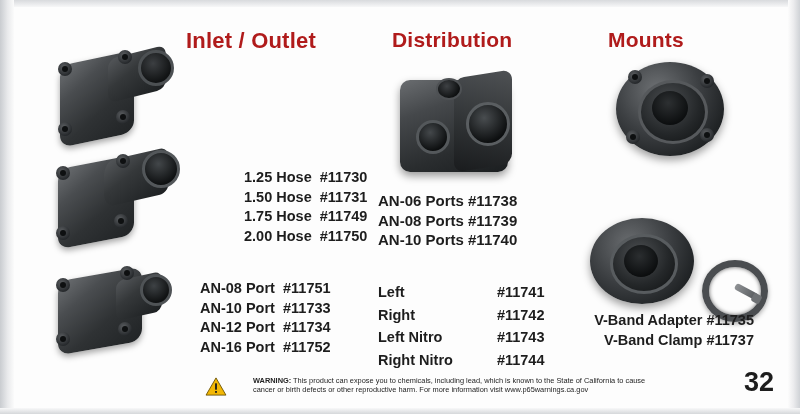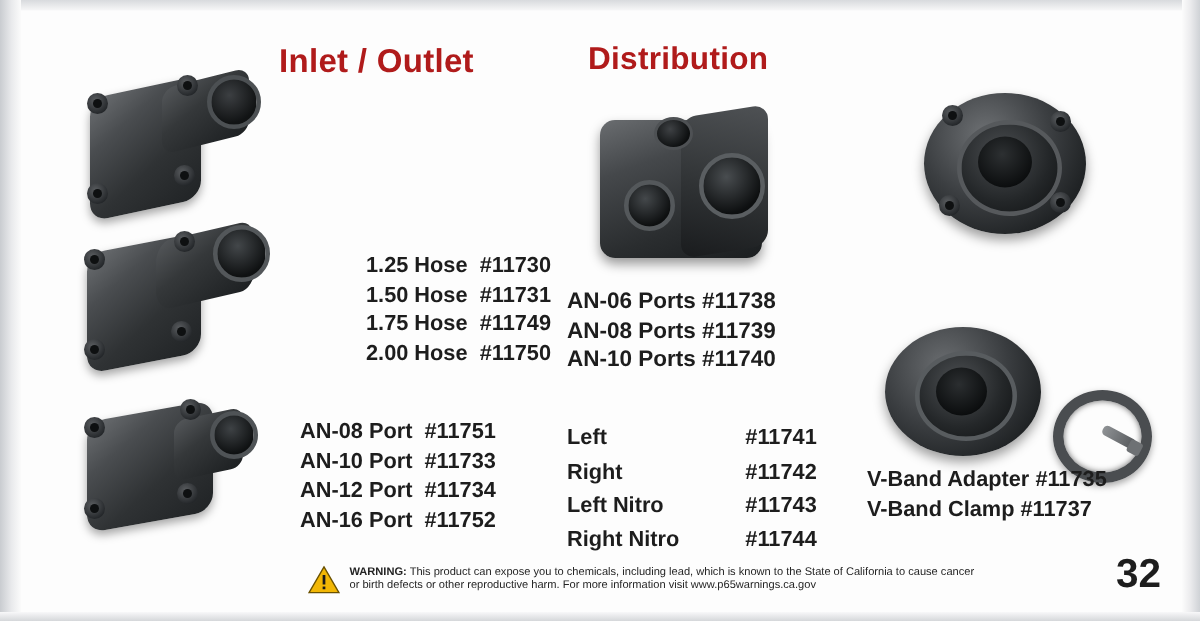--- a/index.html
+++ b/index.html
@@ -91,21 +91,21 @@
     border-collapse: collapse;
   }
   .shut-table td { padding: 0 0 3px 0; line-height: 19.5px; }
   .shut-table td.num { padding-left: 44px; }
 
   #flange-cap {
     left: 586px; top: 161px; text-align: center; width: 160px;
     line-height: 20px; font-size: 14.5px;
   }
   #vband-cap {
-    left: 578px; top: 310px; text-align: left; width: 176px;
+    left: 578px; top: 310px; text-align: right; width: 176px;
     line-height: 20px; font-size: 14.5px;
   }
 
   
   #page-num {
     position: absolute;
     right: 26px; bottom: 16px;
     font-size: 27px;
     font-weight: bold;
     color: #1d1d1d;
@@ -122,20 +122,21 @@
   }
   .warn-tri {
     width: 22px; height: 19px;
     flex: 0 0 auto;
     margin-top: 1px;
   }
   .warn-text {
     font-size: 7.4px;
     line-height: 9.2px;
     color: #242424;
+    margin-left: 20px;
   }
   .warn-text b { font-weight: bold; }
 
   
   .art { position: absolute; }
 
   
   .metal {
     background: linear-gradient(145deg,#6d7073 0%, #4a4d50 28%, #2f3234 62%, #202325 100%);
   }
@@ -334,20 +335,21 @@
 
   <div class="edge-top"></div>
   <div class="edge-left"></div>
   <div class="edge-right"></div>
   <div class="edge-bottom"></div>
 
   <div class="col-head" id="head-inlet">Inlet / Outlet</div>
 
   <div class="col-head" id="head-dist">Distribution</div>
 
+  <div class="col-head" id="head-mounts">Mounts</div>
 
   <div class="art" id="art-an20">
     <div class="base metal"></div>
     <div class="neck metal-dark"></div>
     <div class="bore"></div>
     <div class="boltpad" style="left:-2px; top:14px;"></div>
     <div class="boltpad" style="left:-2px; top:74px;"></div>
     <div class="boltpad" style="left:58px; top:2px;"></div>
     <div class="boltpad" style="left:56px; top:62px;"></div>
   </div>

